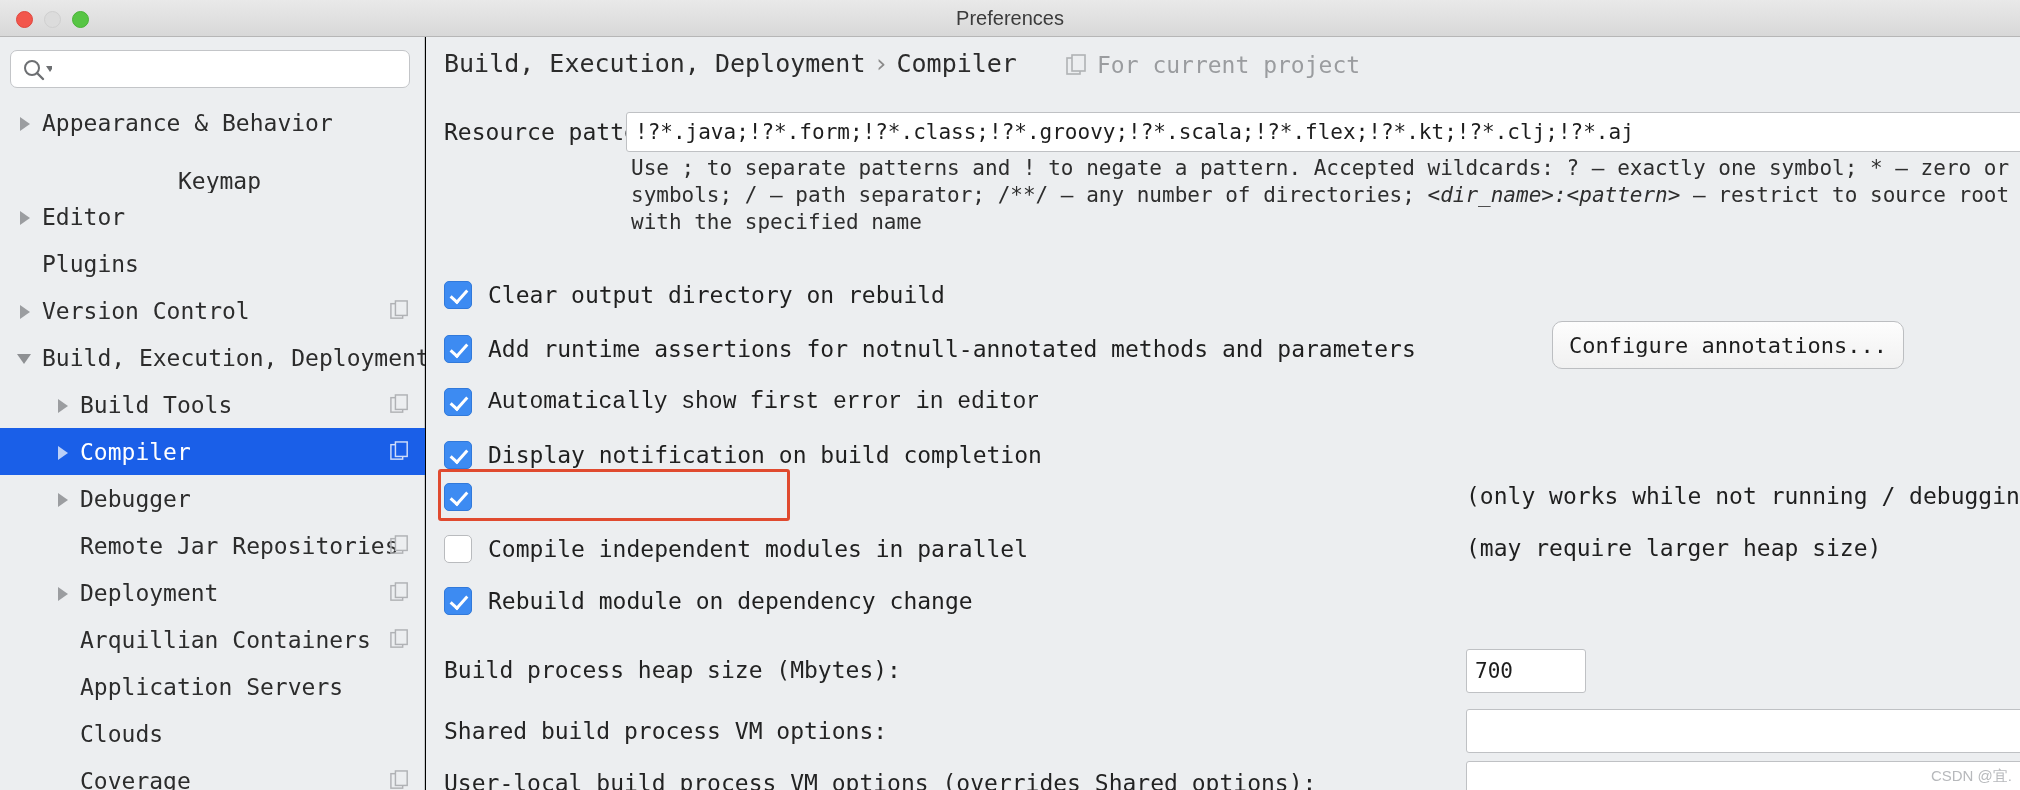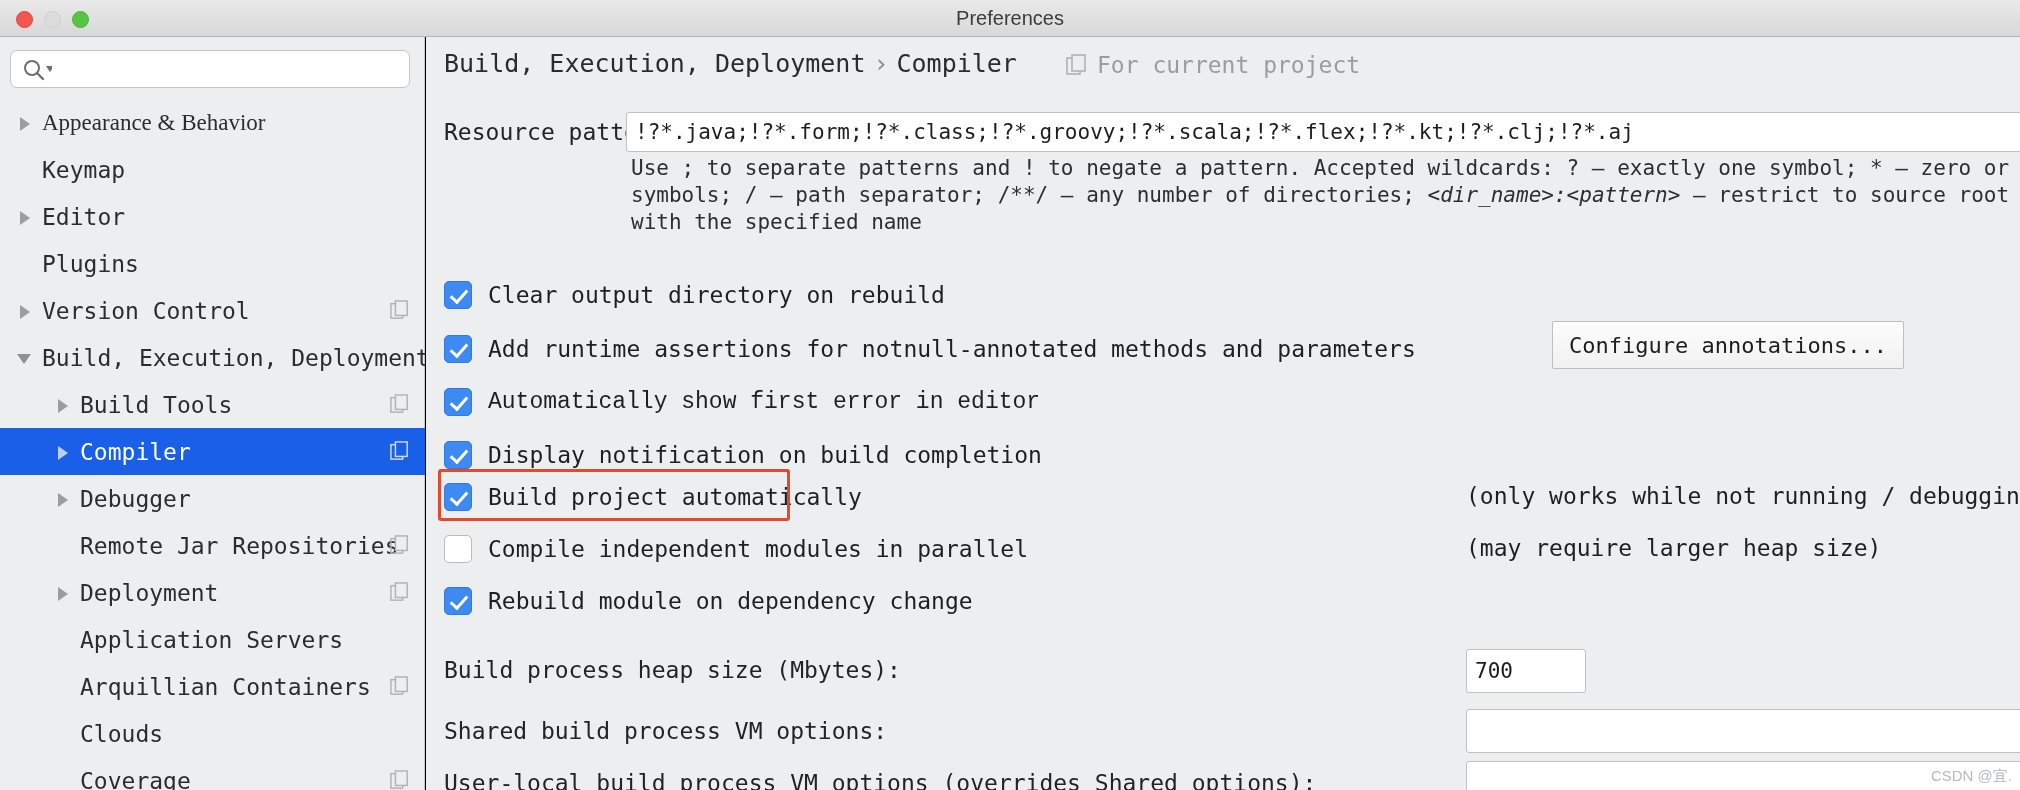--- a/index.html
+++ b/index.html
@@ -184,21 +184,21 @@
     width: 352px; height: 52px;
     border: 3px solid #e04a2f;
     border-radius: 3px;
     pointer-events: none;
   }
 
   .btn {
     position: absolute;
     background: linear-gradient(to bottom, #fdfdfd, #f1f1f1);
     border: 1px solid #bcbec1;
-    border-radius: 2px;
+    border-radius: 10px;
     font-size: 22px;
     color: #1d1d1d;
     display: flex; align-items: center; justify-content: center;
     font-family: "DejaVu Sans Mono", monospace;
     white-space: nowrap;
   }
 
   #watermark {
     position: absolute; right: 8px; bottom: 4px;
     font-size: 15px; color: #b7b9bc;
@@ -222,25 +222,25 @@
   <div id="sidebar">
     <div id="search-wrap">
       <svg id="search-icon" viewBox="0 0 30 22">
         <circle cx="10" cy="9" r="7" fill="none" stroke="#6d6f72" stroke-width="2"></circle>
         <line x1="15" y1="14" x2="21" y2="20" stroke="#6d6f72" stroke-width="2.4" stroke-linecap="round"></line>
         <polygon points="24,7 32,7 28,13" fill="#6d6f72"></polygon>
       </svg>
       <input id="search-input" type="text" placeholder="" style="">
     </div>
     <div id="tree">
-        <div class="tree-row" style="padding-left: 14px; font-family: Liberation Serif, serif;">
+        <div class="tree-row" style="padding-left: 14px;">
           <span class="tw closed"></span>
           <span class="tree-label">Appearance &amp; Behavior</span>
         </div>
-        <div class="tree-row" style="padding-left: 14px;">
+        <div class="tree-row" style="padding-left: 14px; flex-direction: column;">
           <span class="tw"></span>
           <span class="tree-label">Keymap</span>
         </div>
         <div class="tree-row" style="padding-left: 14px;">
           <span class="tw closed"></span>
           <span class="tree-label">Editor</span>
         </div>
         <div class="tree-row" style="padding-left: 14px;">
           <span class="tw"></span>
           <span class="tree-label">Plugins</span>
@@ -288,29 +288,29 @@
         <div class="tree-row" style="padding-left: 52px;">
           <span class="tw closed"></span>
           <span class="tree-label">Deployment</span>
           <svg class="copy-badge" viewBox="0 0 21 22">
             <rect x="1" y="4" width="13" height="16" fill="none" stroke="#b0b2b5" stroke-width="1.6"></rect>
             <rect x="6" y="1" width="13" height="16" fill="#eceef0" stroke="#b0b2b5" stroke-width="1.6"></rect>
           </svg>
         </div>
         <div class="tree-row" style="padding-left: 52px;">
           <span class="tw"></span>
+          <span class="tree-label">Arquillian Containers</span>
+          <svg class="copy-badge" viewBox="0 0 21 22">
+            <rect x="1" y="4" width="13" height="16" fill="none" stroke="#b0b2b5" stroke-width="1.6"></rect>
+            <rect x="6" y="1" width="13" height="16" fill="#eceef0" stroke="#b0b2b5" stroke-width="1.6"></rect>
+          </svg>
+        </div>
+        <div class="tree-row" style="padding-left: 52px;">
+          <span class="tw"></span>
           <span class="tree-label">Application Servers</span>
-        </div>
-        <div class="tree-row" style="padding-left: 52px;">
-          <span class="tw"></span>
-          <span class="tree-label">Arquillian Containers</span>
-          <svg class="copy-badge" viewBox="0 0 21 22">
-            <rect x="1" y="4" width="13" height="16" fill="none" stroke="#b0b2b5" stroke-width="1.6"></rect>
-            <rect x="6" y="1" width="13" height="16" fill="#eceef0" stroke="#b0b2b5" stroke-width="1.6"></rect>
-          </svg>
         </div>
         <div class="tree-row" style="padding-left: 52px;">
           <span class="tw"></span>
           <span class="tree-label">Clouds</span>
         </div>
         <div class="tree-row" style="padding-left: 52px;">
           <span class="tw"></span>
           <span class="tree-label">Coverage</span>
           <svg class="copy-badge" viewBox="0 0 21 22">
             <rect x="1" y="4" width="13" height="16" fill="none" stroke="#b0b2b5" stroke-width="1.6"></rect>
@@ -359,21 +359,20 @@
       <span>Automatically show first error in editor</span>
     </div>
 
     <div class="cb-row" style="top:404px;">
       <span class="cb on"></span>
       <span>Display notification on build completion</span>
     </div>
 
     <div class="cb-row" style="top:446px;">
       <span class="cb on"></span>
-      <span>Build project automatically</span>
     </div>
     <div id="annot-box"></div>
     <div class="side-note" style="top:446px; left:1040px;">(only works while not running / debugging)</div>
 
     <div class="cb-row" style="top:498px;">
       <span class="cb off"></span>
       <span>Compile independent modules in parallel</span>
     </div>
     <div class="side-note" style="top:498px; left:1040px;">(may require larger heap size)</div>
 

